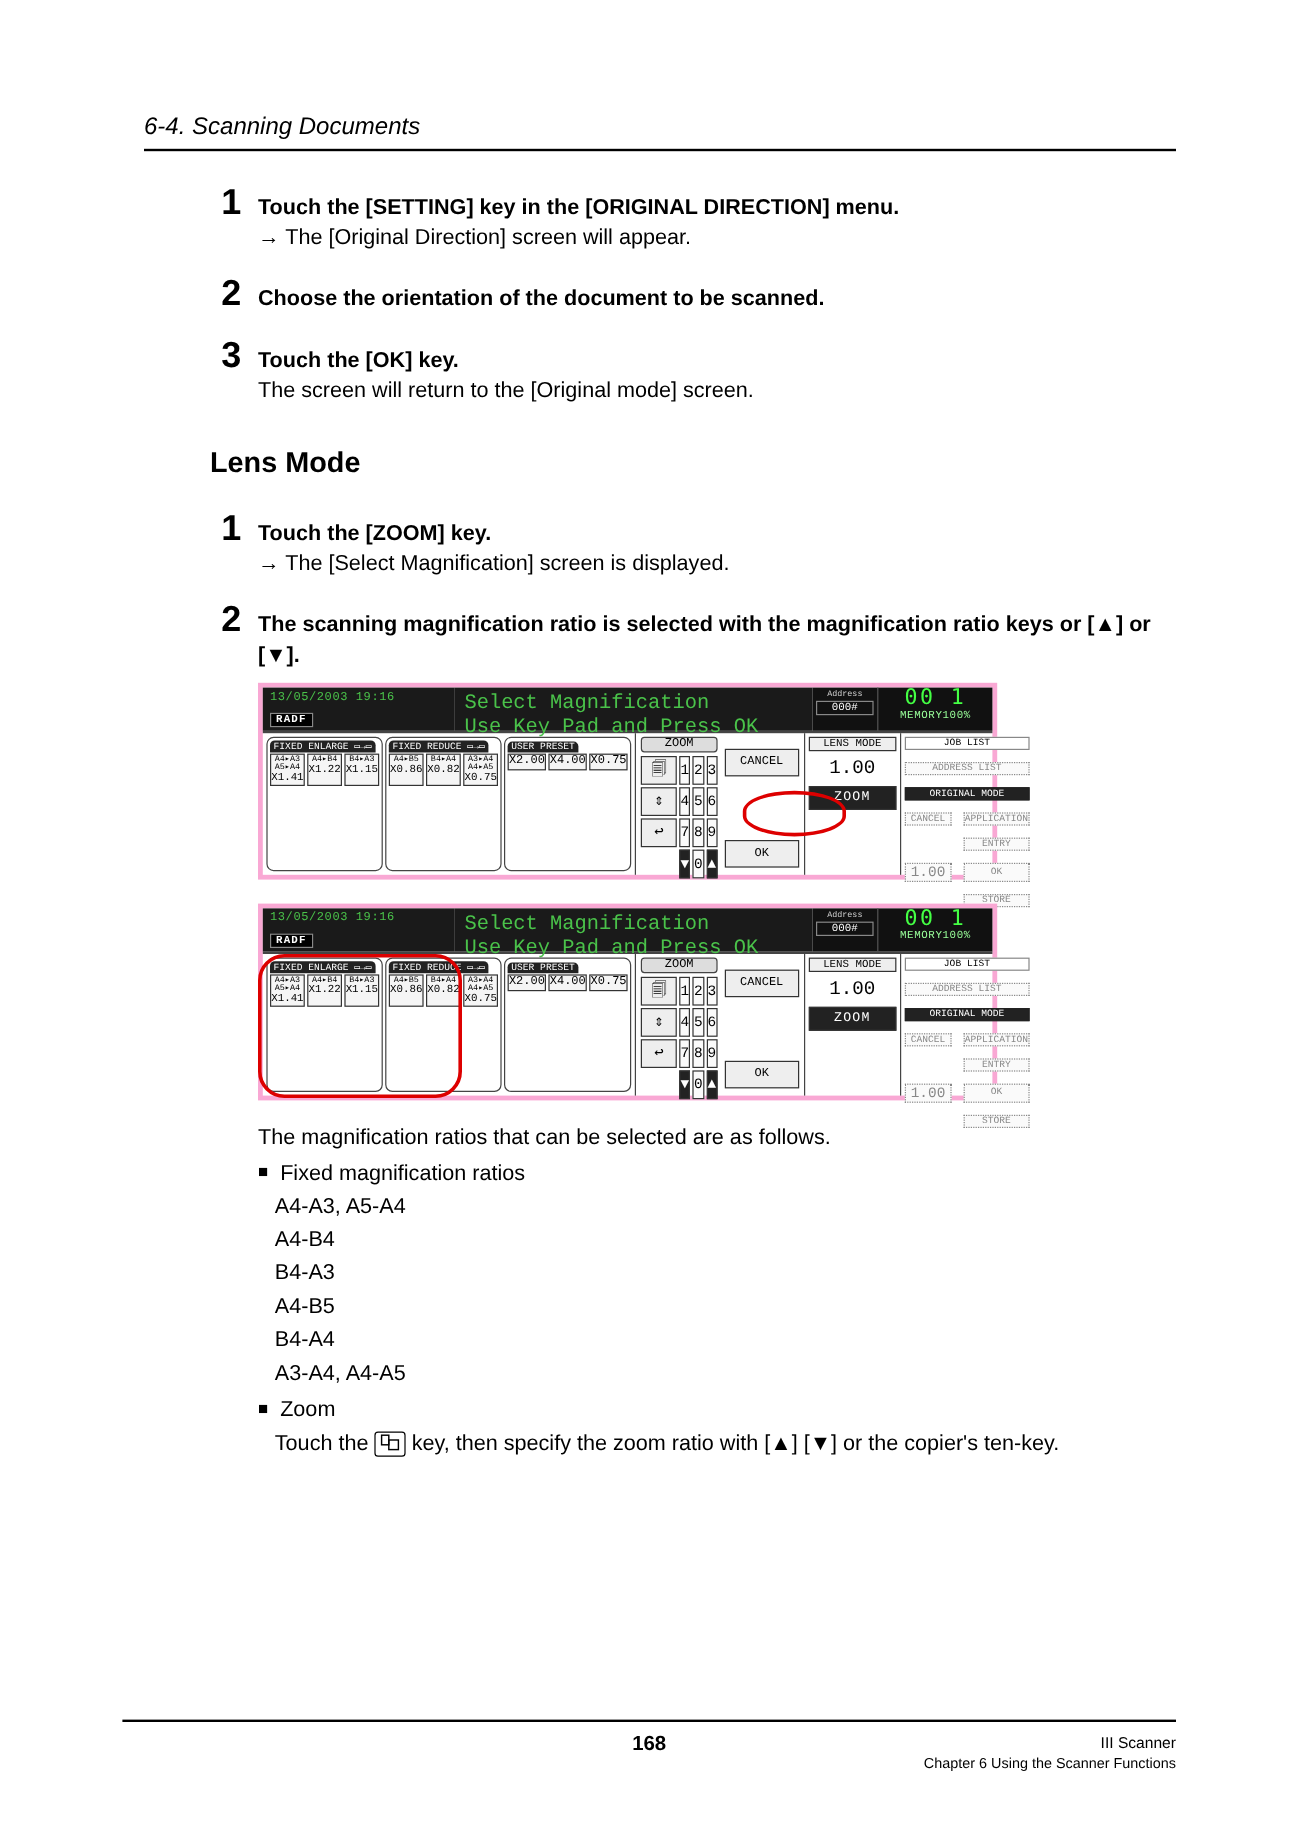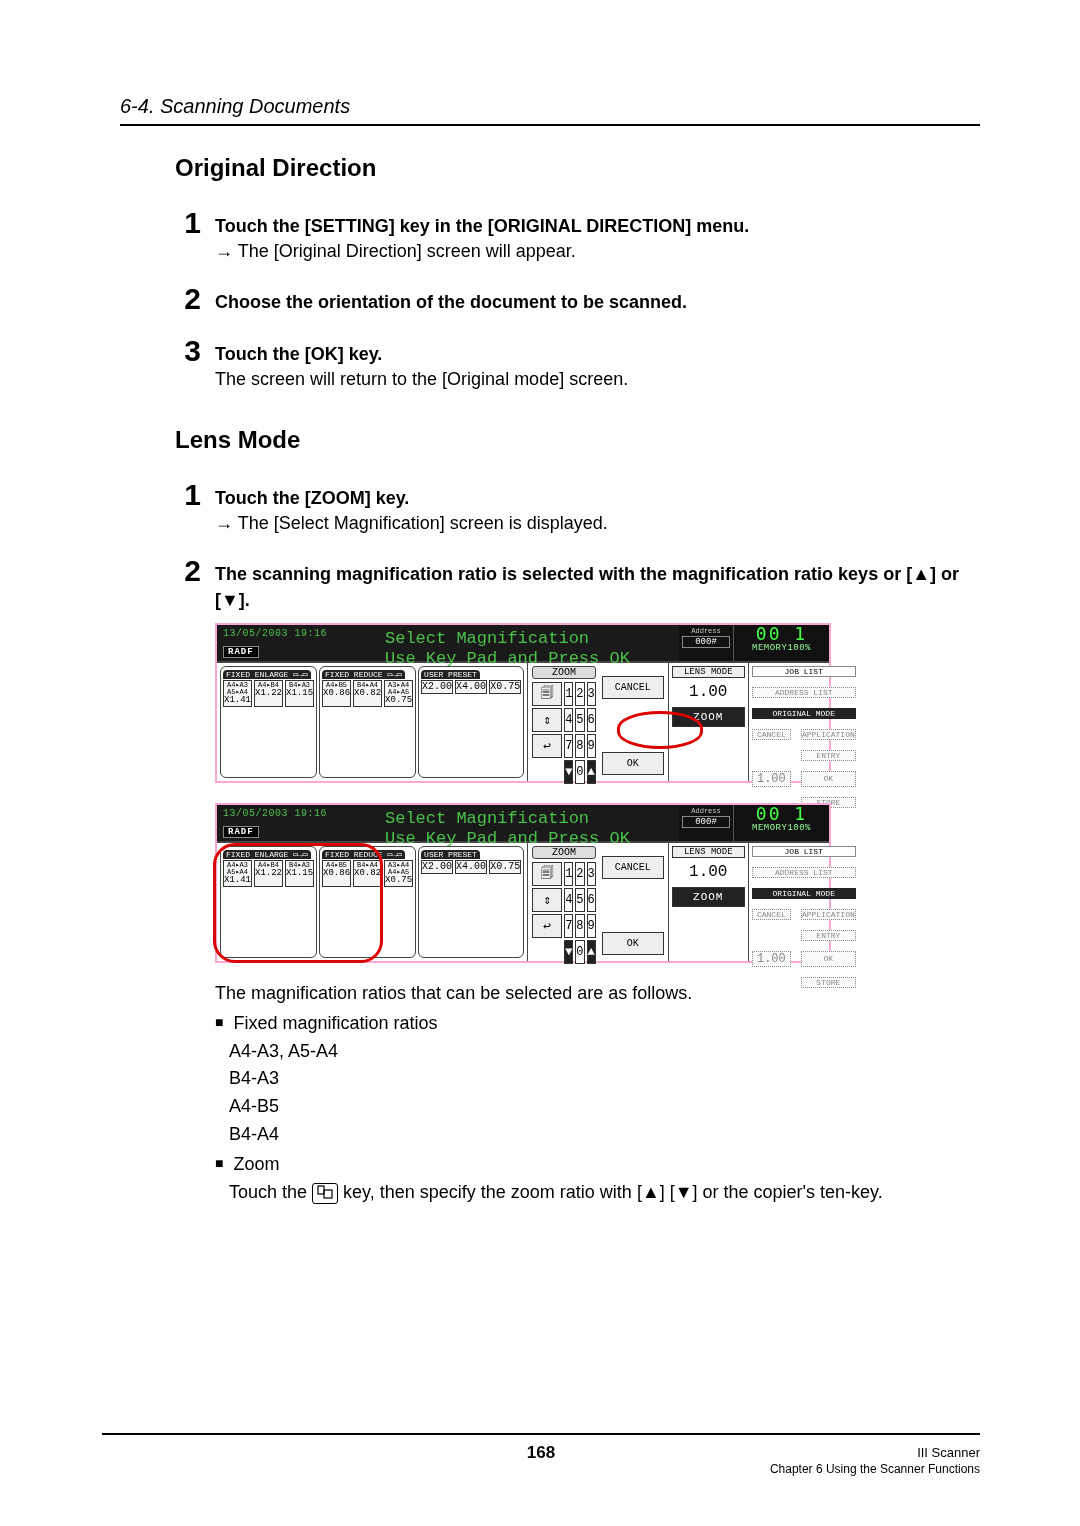--- a/index.html
+++ b/index.html
@@ -89,21 +89,21 @@
     left: 50%;
     transform: translateX(-50%);
     top: 10px;
     font-size: 17px;
     font-weight: bold;
   }
 
   
   .panel {
     width: 616px;
-    border: 2px solid #f9a8d4;
+    border: 4px solid #f9a8d4;
     background: #fff;
     font-family: "Courier New", monospace;
     font-size: 10px;
     margin-bottom: 20px;
     position: relative;
   }
   .panel-top {
     display: flex;
     height: 38px;
     border-bottom: 2px solid #444;
@@ -319,21 +319,20 @@
   }
 </style>
 </head>
 <body>
 
 <div class="page">
   <div class="breadcrumb">6-4. Scanning Documents</div>
   <hr class="top">
 
   <div class="section">
-    <h2>Original Direction</h2>
 
     <div class="step">
       <div class="stepnum">1</div>
       <div class="stepbody">
         <div class="stepline bold">Touch the [SETTING] key in the [ORIGINAL DIRECTION] menu.</div>
         <div class="stepline arrow">→ The [Original Direction] screen will appear.</div>
       </div>
     </div>
 
     <div class="step">
@@ -620,23 +619,25 @@
 
     <div class="sub">The magnification ratios that can be selected are as follows.</div>
 
     <div class="sub bullet">
       <div class="bullet-row">
         <span class="sq">■</span>
         <span>Fixed magnification ratios</span>
       </div>
       <div class="indent-list">
         <div>A4-A3, A5-A4</div>
+        <div>A4-B4</div>
         <div>B4-A3</div>
         <div>A4-B5</div>
         <div>B4-A4</div>
+        <div>A3-A4, A4-A5</div>
       </div>
       <div class="bullet-row" style="margin-top:2px;">
         <span class="sq">■</span>
         <span>Zoom</span>
       </div>
       <div class="indent-list">
         <span>Touch the </span>
         <span class="key-inline">
           <svg width="18" height="16" viewBox="0 0 18 16">
             <rect x="2" y="2" width="6" height="8" fill="none" stroke="#000" stroke-width="1.2"></rect>

